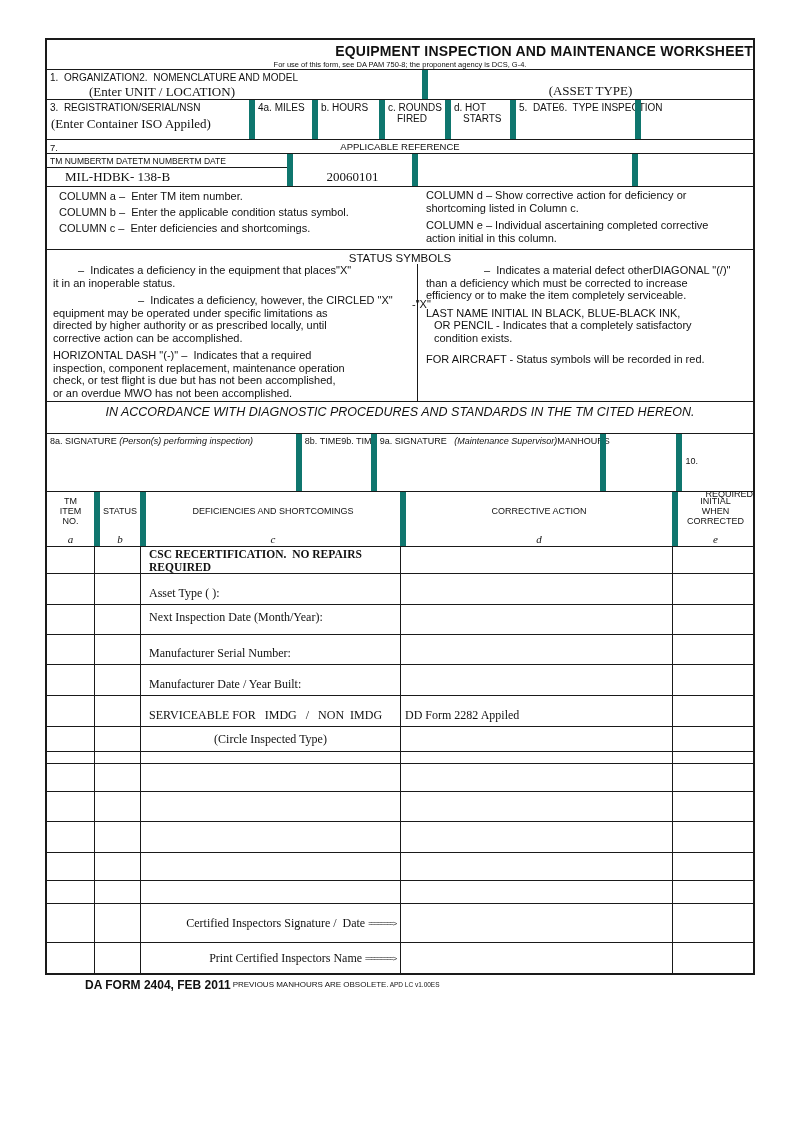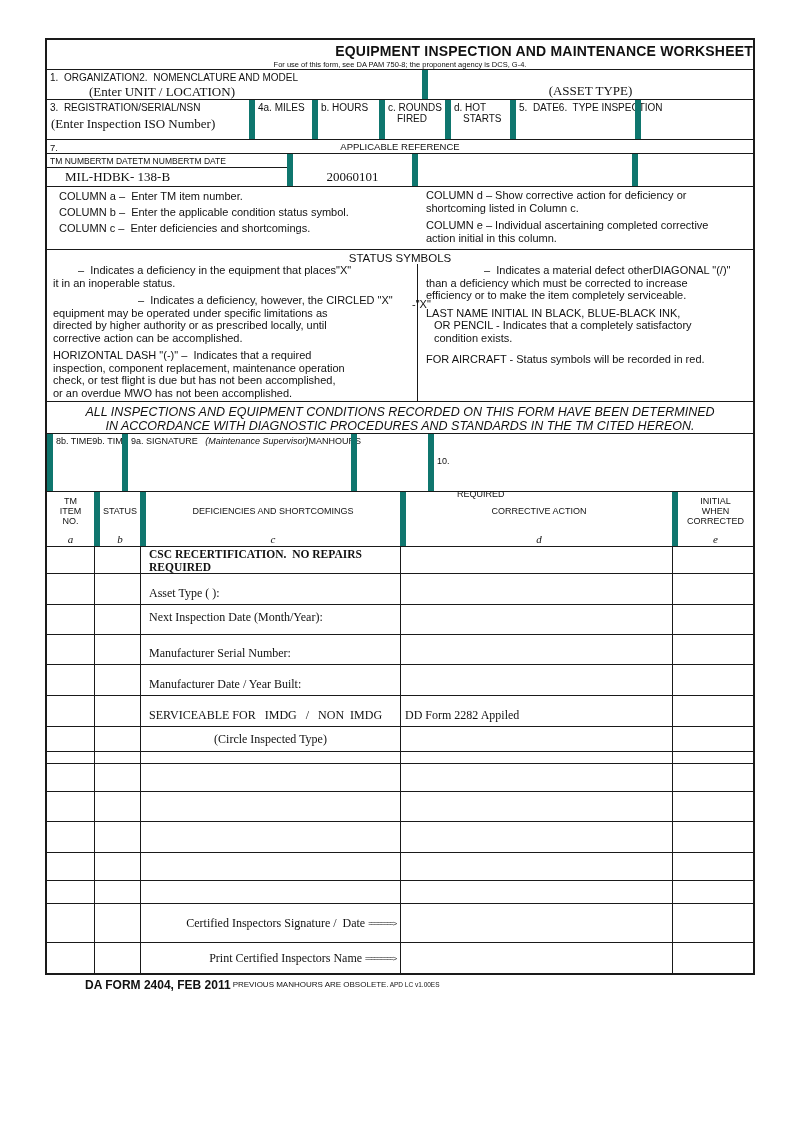--- a/index.html
+++ b/index.html
@@ -123,21 +123,21 @@
         <div class="r1right bl">
           <div class="serif assettype pre">(ASSET TYPE)</div>
         </div>
       </div>
     </div>
 
     <div class="sec row2">
       <div class="flexrow">
         <div class="r2cell" style="width:202px">
           <div class="lbl cellpad pre">3.  REGISTRATION/SERIAL/NSN</div>
-          <div class="serif isonum pre">(Enter Inspection ISO Number)</div>
+          <div class="serif isonum pre">(Enter Container ISO Appiled)</div>
         </div>
         <div class="r2cell bl cellpad" style="width:63px">
           <div class="pre">4a. MILES</div>
         </div>
         <div class="r2cell bl cellpad" style="width:67px">
           <div class="pre">b. HOURS</div>
         </div>
         <div class="r2cell bl cellpad twoline" style="width:66px">
           <div class="pre">c. ROUNDS</div>
           <div class="pre">FIRED</div>
@@ -221,26 +221,26 @@
             <div class="nowrap ind8">condition exists.</div>
           </div>
           <div class="ssp" style="margin-top:9px">
             <div class="nowrap">FOR AIRCRAFT - Status symbols will be recorded in red.</div>
           </div>
         </div>
       </div>
     </div>
 
     <div class="sec cert">
-      <div class="pre">ALL INSPECTIONS AND EQUIPMENT CONDITIONS RECORDED ON THIS FORM HAVE BEEN DETERMINED</div>
       <div class="pre">IN ACCORDANCE WITH DIAGNOSTIC PROCEDURES AND STANDARDS IN THE TM CITED HEREON.</div>
     </div>
 
     <div class="sec sig">
       <div class="flexrow">
+        <div class="sigcell c1"><span>8a. SIGNATURE </span><i>(Person(s) performing inspection)</i></div>
         <div class="sigcell c2 bl"><span>8b. TIME9b. TIM</span></div>
         <div class="sigcell c3 bl"><span>9a. SIGNATURE   </span><i>(Maintenance Supervisor)</i><span>MANHOURS</span></div>
         <div class="sigcell c4 bl"></div>
         <div class="sigcell c5 bl">
           <div>10.</div>
           <div class="req">REQUIRED</div>
         </div>
       </div>
     </div>
 

